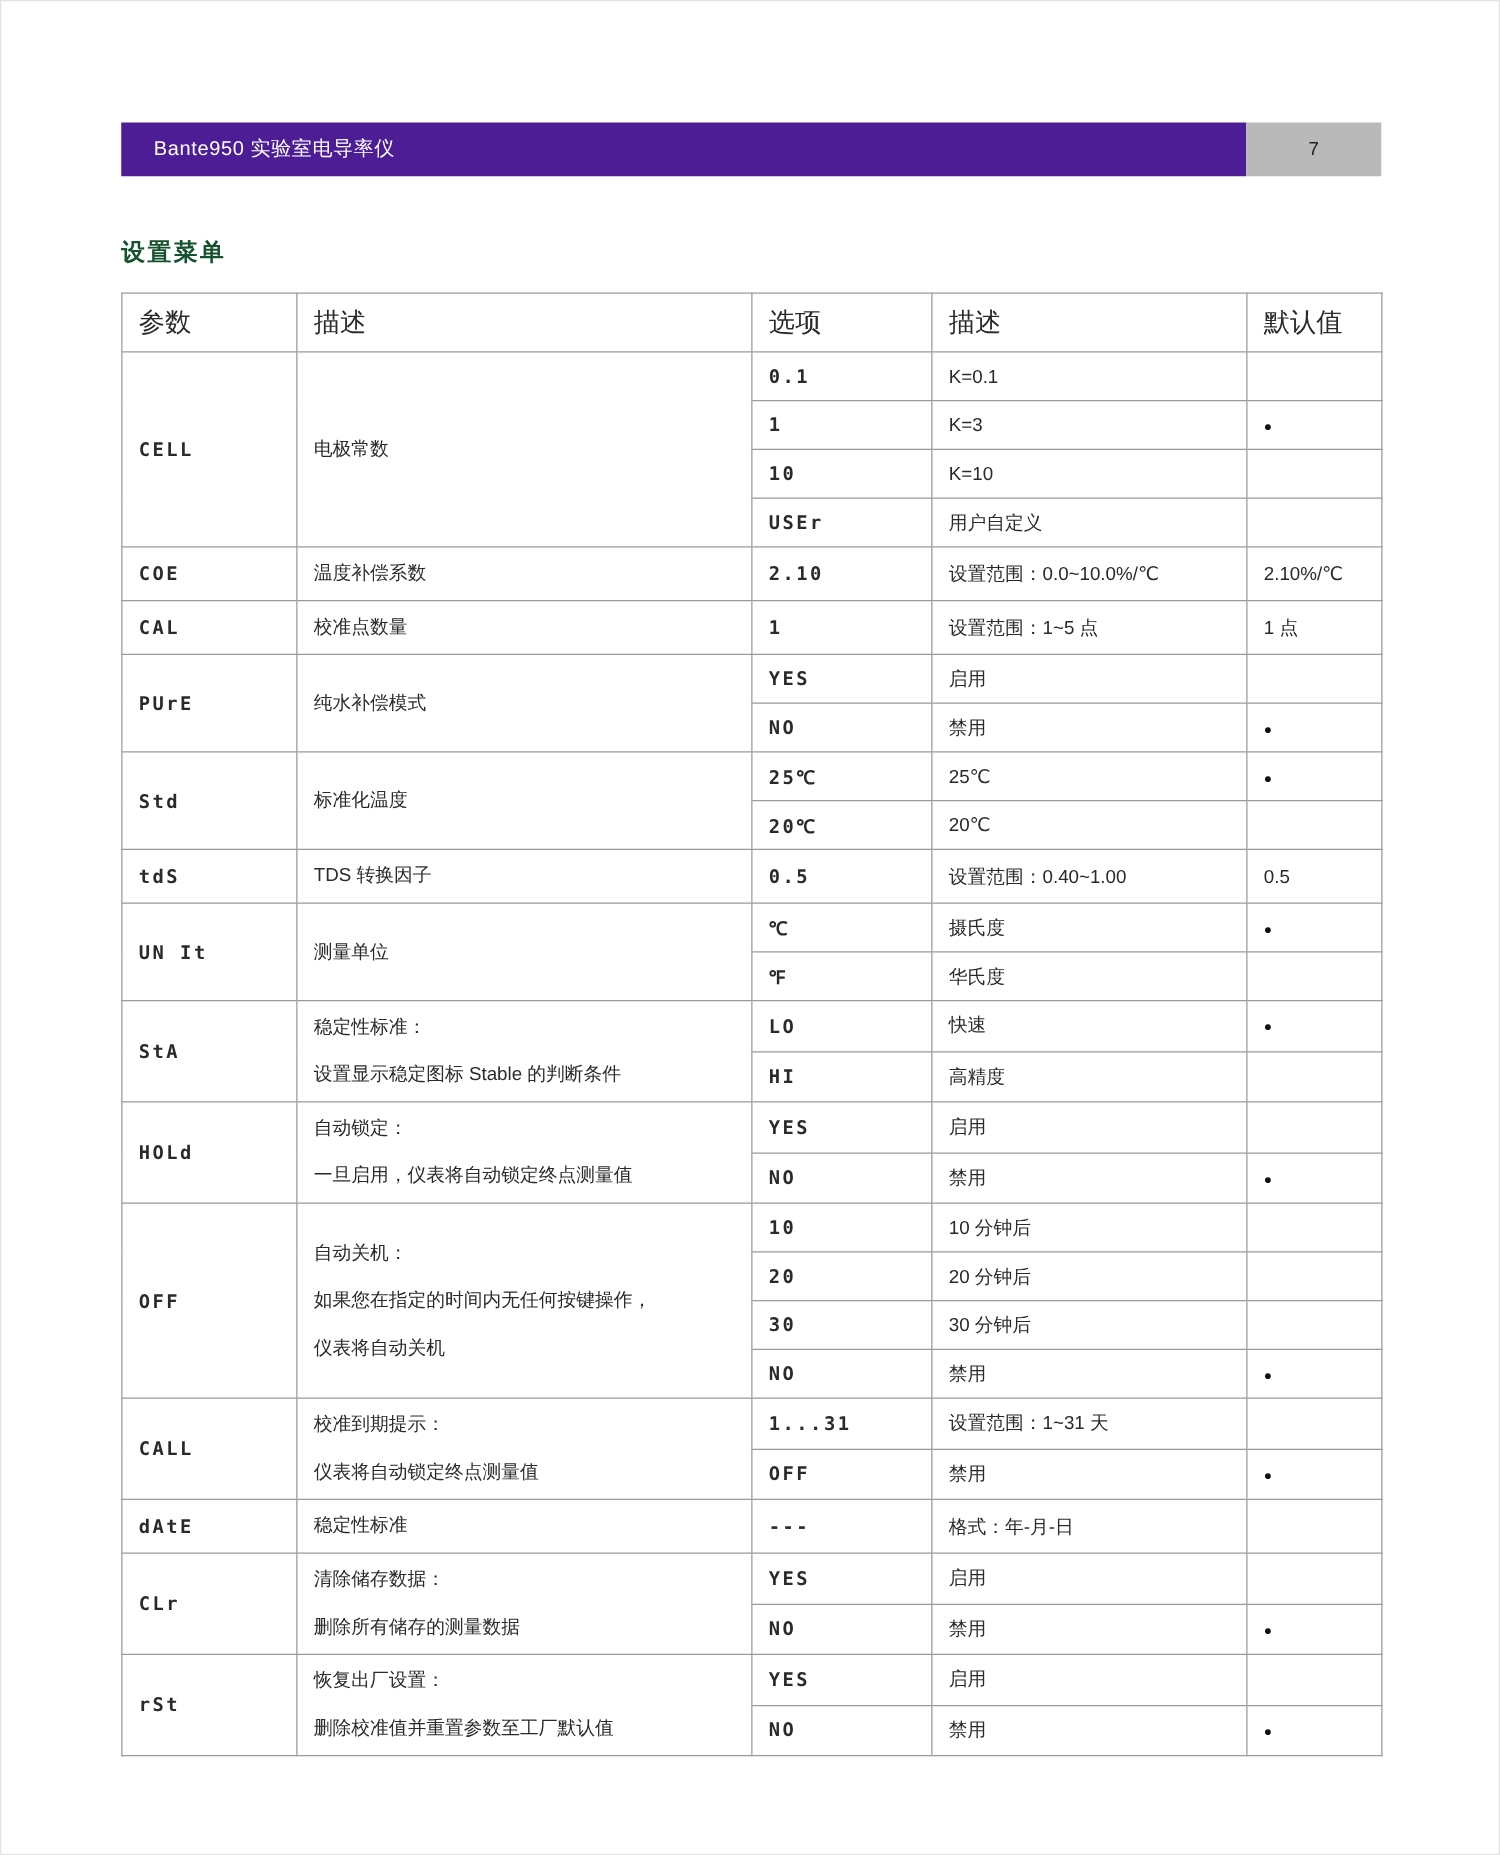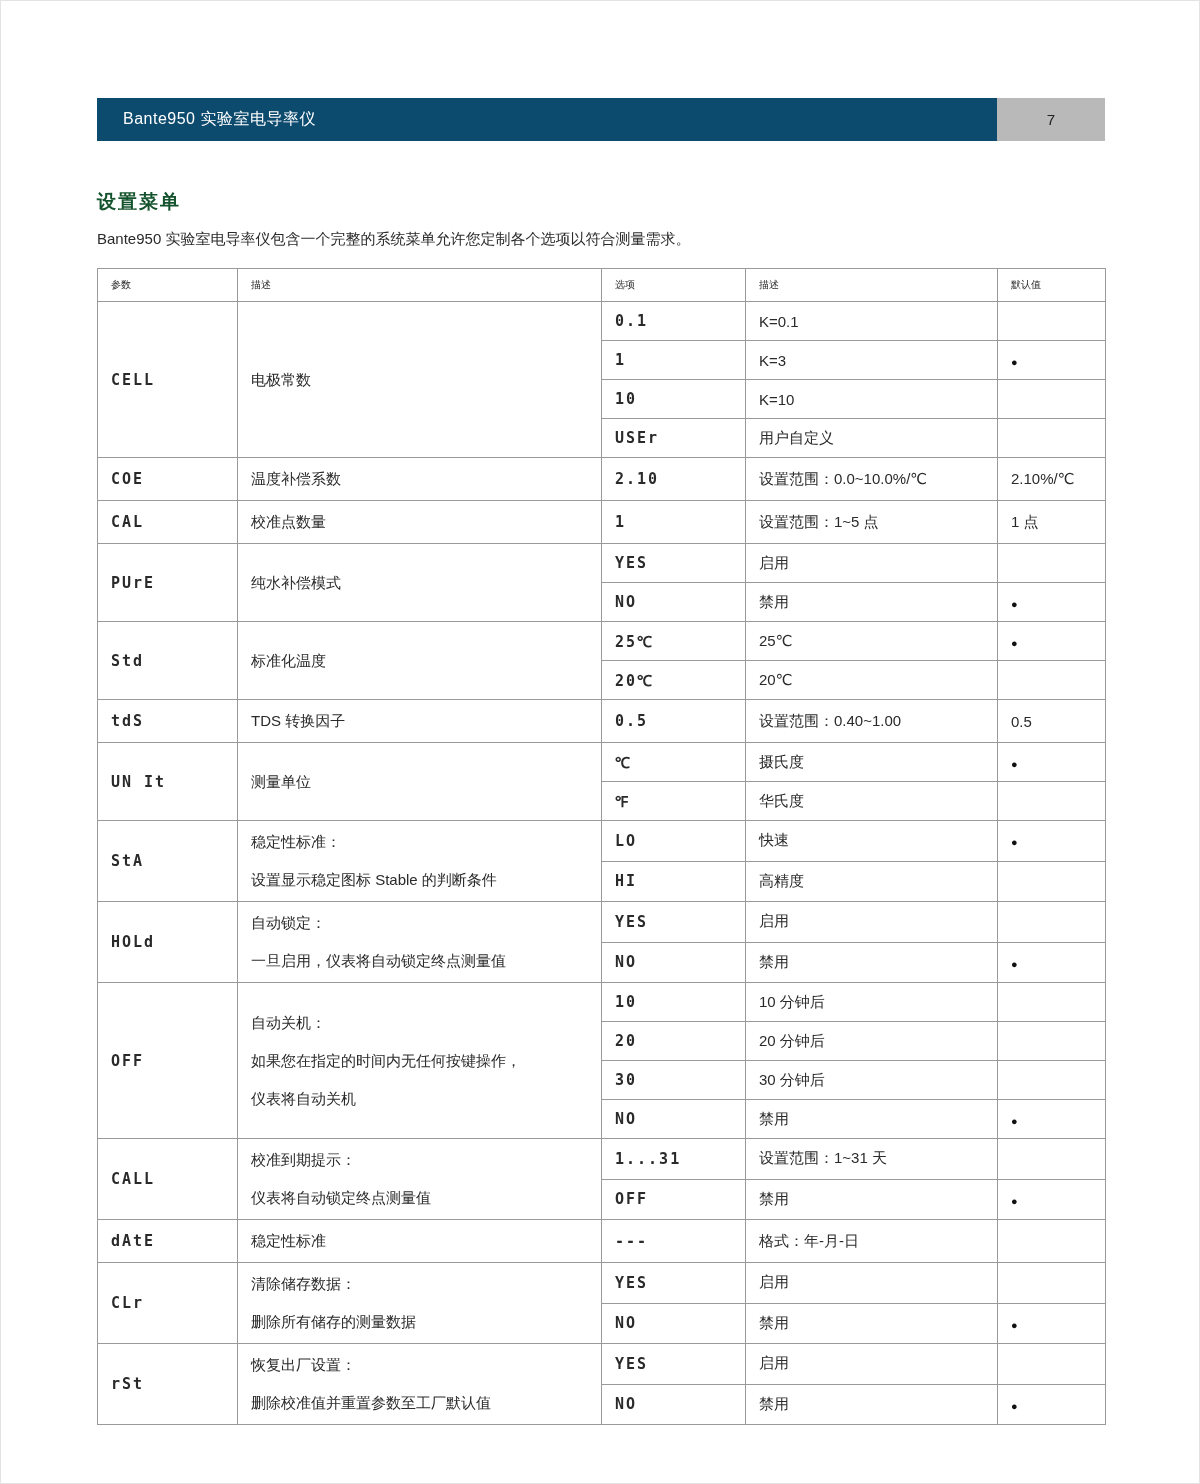--- a/index.html
+++ b/index.html
@@ -12,40 +12,40 @@
   .page {
     position: absolute; inset: 0;
     background: #fff; border: 1px solid #e3e3e3;
   }
   
   .topbar {
     position: absolute; left: 96px; top: 97px;
     width: 1008px; height: 43px; display: flex;
   }
   .topbar-black {
-    flex: 1; background: #0c4a6e; color: #fff;
+    flex: 1; background: #4c1d95; color: #fff;
     display: flex; align-items: center; padding-left: 26px;
     font-size: 16px; letter-spacing: 0.5px;
   }
   .topbar-page {
     width: 108px; background: #b9b9b9; color: #222;
     display: flex; align-items: center; justify-content: center;
     font-size: 15px;
   }
   .content { position: absolute; left: 96px; top: 188px; width: 1008px; }
   .section-title { font-size: 19px; font-weight: bold; letter-spacing: 2px; color: #14532d; }
   .intro { margin-top: 15px; font-size: 15px; color: #2a2a2a; }
   table.menu {
     margin-top: 19px; width: 1008px;
     border-collapse: collapse; table-layout: fixed;
   }
   table.menu th, table.menu td { border: 1px solid #9a9a9a; }
   table.menu th {
-    height: 33px; font-weight: normal; text-align: left;
-    padding: 0 8px 0 13px; font-size: 10px; color: #2a2a2a;
+    height: 47px; font-weight: normal; text-align: left;
+    padding: 0 8px 0 13px; font-size: 21px; color: #2a2a2a;
   }
   table.menu td {
     height: 39px; padding: 2px 8px 2px 13px;
     font-size: 15px; vertical-align: middle; color: #2a2a2a;
   }
   .lcd {
     font-family: "DejaVu Sans Mono", monospace;
     font-size: 17px; letter-spacing: 2px; color: #1e1e1e; font-weight: bold;
   }
   td.cell-param { font-size: 18px; }
@@ -57,21 +57,20 @@
 
 <div class="page">
 
   <div class="topbar">
     <div class="topbar-black">Bante950 实验室电导率仪</div>
     <div class="topbar-page">7</div>
   </div>
 
   <div class="content">
     <div class="section-title">设置菜单</div>
-    <div class="intro">Bante950 实验室电导率仪包含一个完整的系统菜单允许您定制各个选项以符合测量需求。</div>
 
     <table class="menu">
       <colgroup>
         <col style="width:140px">
         <col style="width:364px">
         <col style="width:144px">
         <col style="width:252px">
         <col style="width:108px">
       </colgroup>
       <thead>

